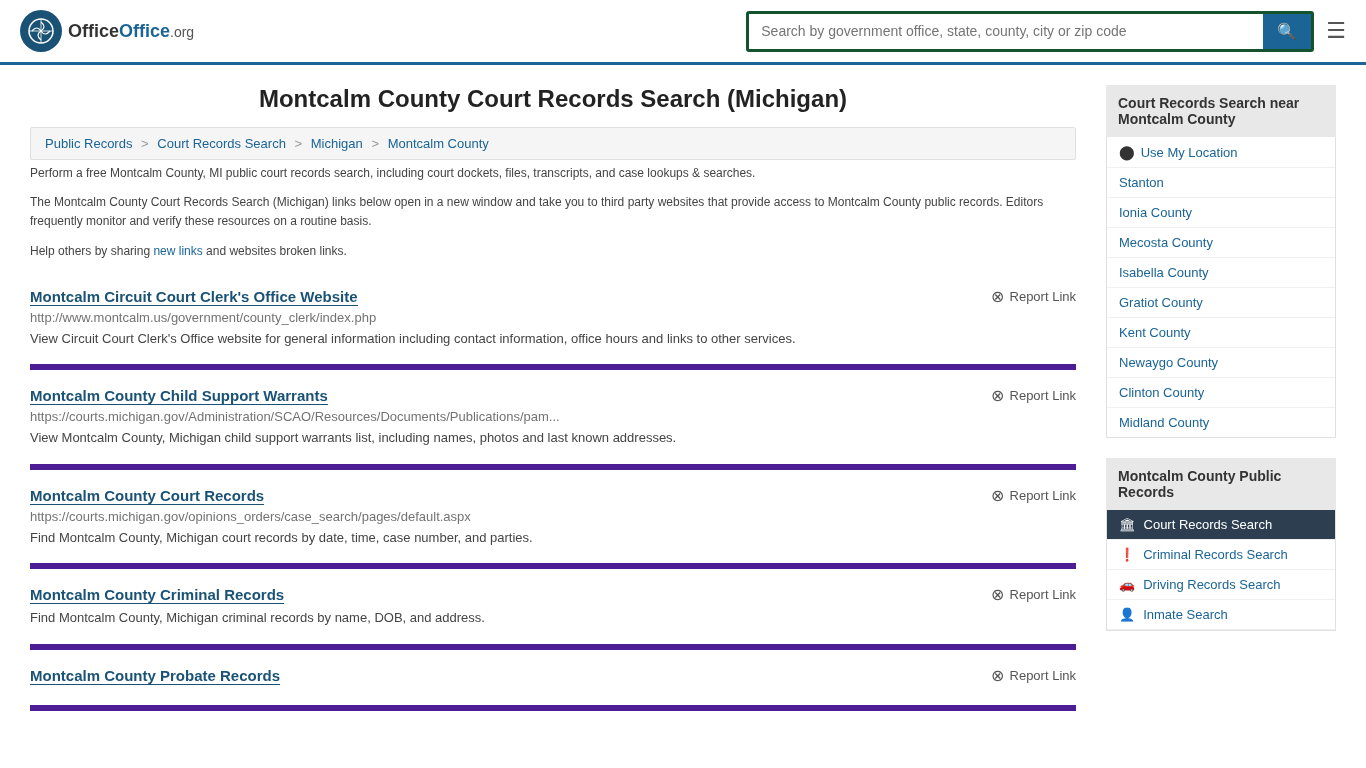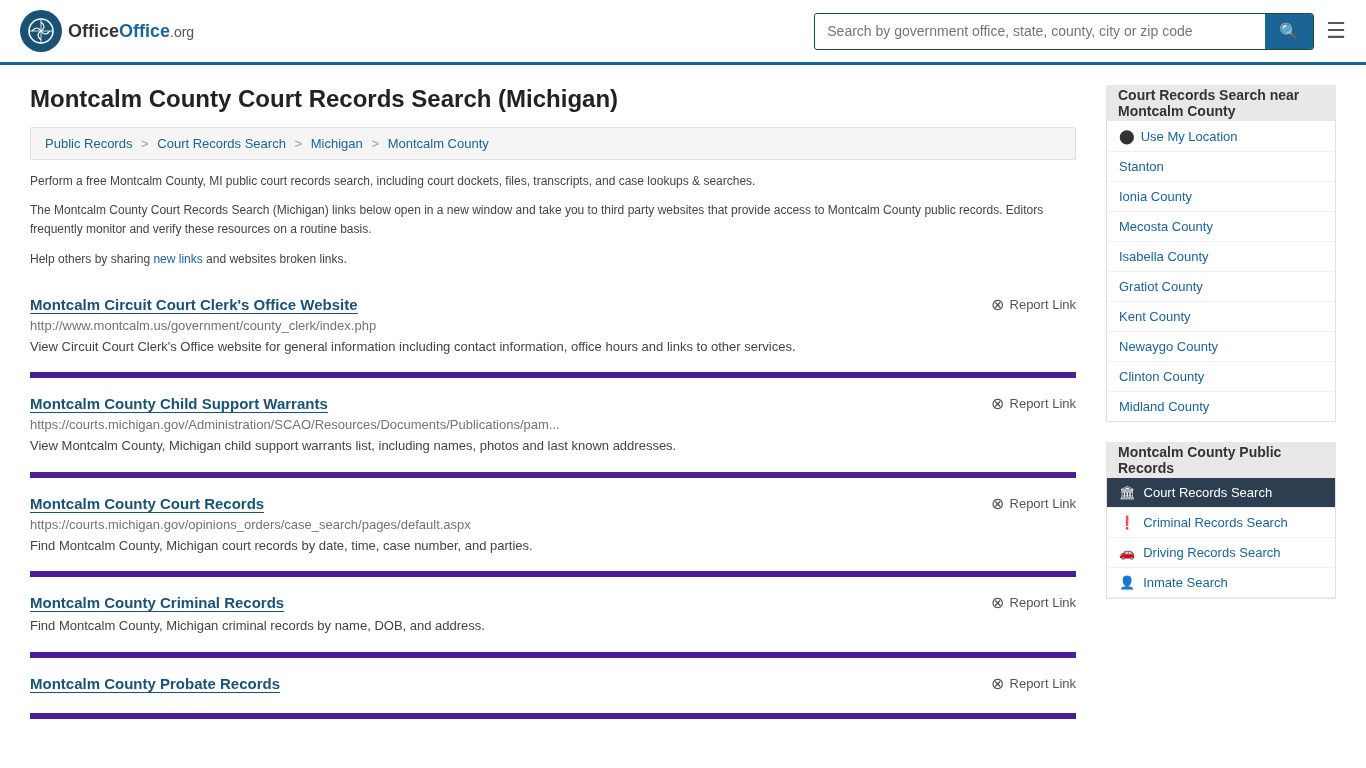--- a/index.html
+++ b/index.html
@@ -26,24 +26,24 @@
       background: #1a5276;
       display: flex;
       align-items: center;
       justify-content: center;
       color: white;
       font-size: 18px;
     }
     .search-bar {
       display: flex;
       align-items: center;
-      border: 1px solid #14532d;
+      border: 3px solid #14532d;
       border-radius: 3px;
       overflow: hidden;
-      width: 500px;
+      width: 568px;
     }
     .search-bar input {
       flex: 1;
       padding: 8px 12px;
       border: none;
       outline: none;
       font-size: 14px;
       color: #999;
     }
     .search-bar button {
@@ -78,30 +78,31 @@
       width: 230px;
       flex-shrink: 0;
     }
 
     
     .page-title {
       font-size: 24px;
       font-weight: bold;
       color: #222;
       margin-bottom: 14px;
+      text-align: center;
     }
 
     
     .breadcrumb {
       background: #f5f5f5;
       border: 1px solid #e0e0e0;
       padding: 8px 14px;
       font-size: 13px;
       color: #555;
-      margin-bottom: 12px;
+      margin-bottom: 4px;
       border-radius: 2px;
     }
     .breadcrumb a {
       color: #1a6496;
       text-decoration: none;
     }
     .breadcrumb .sep { margin: 0 5px; color: #999; }
 
     
     .description {
@@ -153,21 +154,21 @@
     }
     .result-desc {
       font-size: 13px;
       color: #444;
       line-height: 1.5;
     }
 
     
     .sidebar-section-title {
       background: #e8e8e8;
-      padding: 2px 12px;
+      padding: 10px 12px;
       font-size: 14px;
       font-weight: bold;
       color: #333;
       margin-bottom: 0;
     }
     .sidebar-links {
       list-style: none;
       margin-bottom: 20px;
       border: 1px solid #e0e0e0;
       border-top: none;

